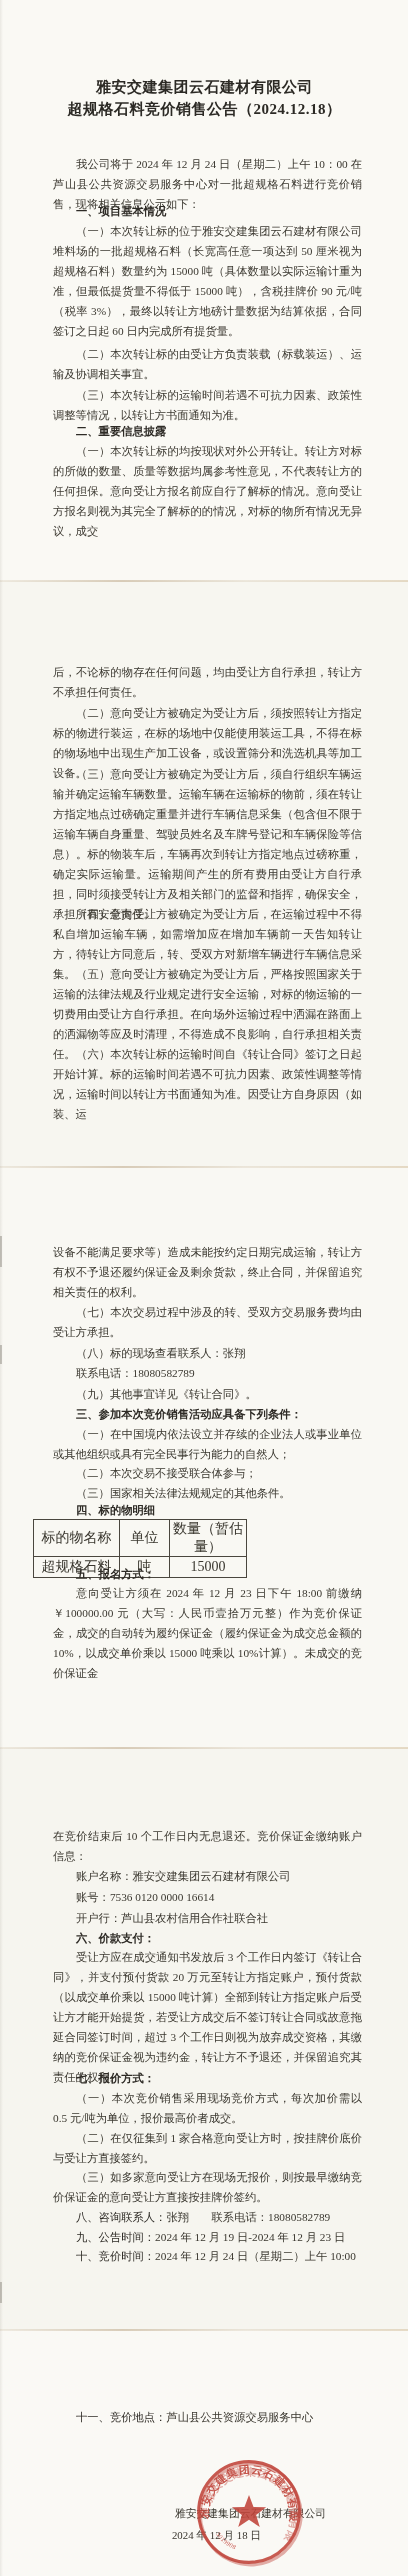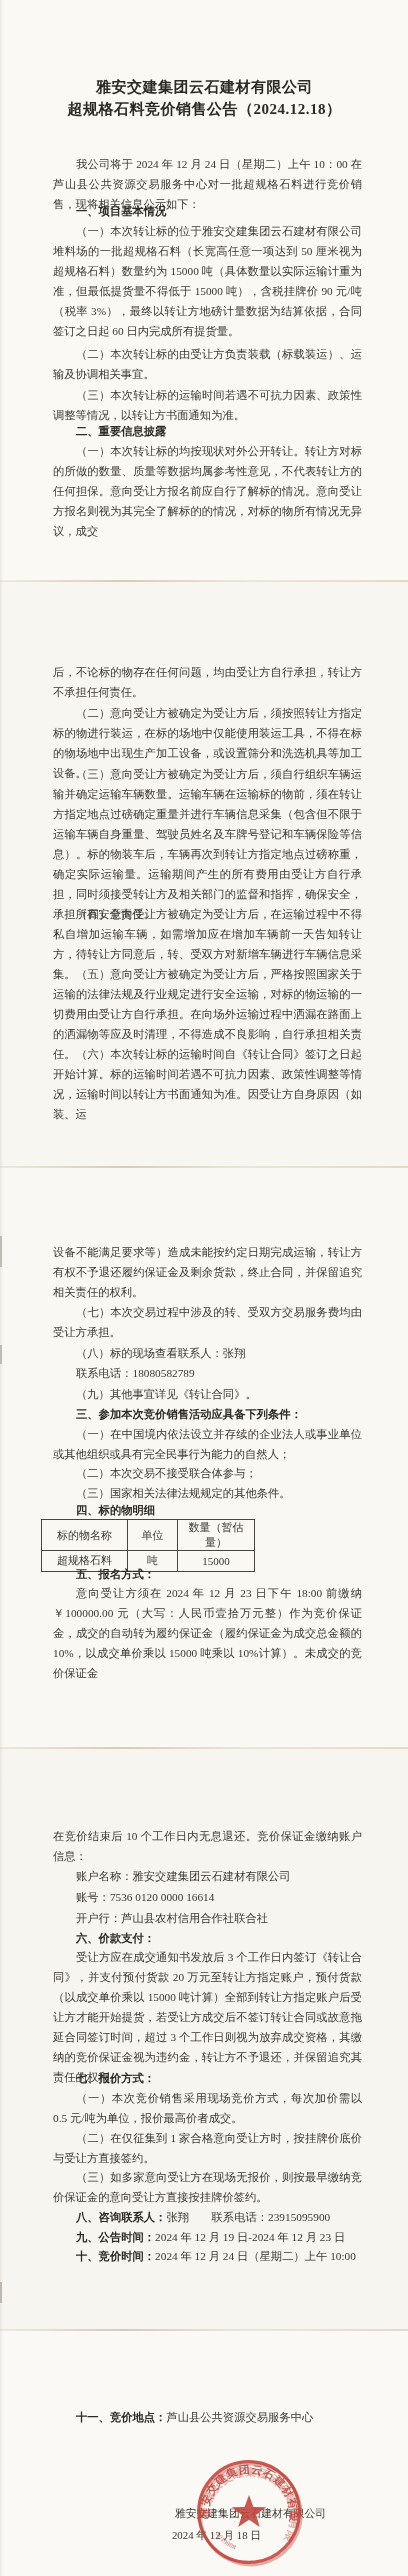--- a/index.html
+++ b/index.html
@@ -30,25 +30,25 @@
     font-weight:bold;font-size:15px;line-height:21px;color:#2c2a25;
     letter-spacing:0.5px;
   }
   .p{
     position:absolute;left:53px;width:309px;
     font-size:11.3px;line-height:20px;text-align:justify;
     color:#3a372f;
   }
   .ind{text-indent:23px;}
   .hd{font-weight:bold;color:#2e2b26;}
-  .lbl{font-weight:bold;color:#2e2b26;}
+  .lbl{font-weight:normal;color:#2e2b26;}
   table.detail{
-    position:absolute;left:41px;top:1519px;width:213px;
+    position:absolute;left:33px;top:1519px;width:213px;
     border-collapse:collapse;table-layout:fixed;
-    font-size:11px;color:#3a372f;
+    font-size:14px;color:#3a372f;
   }
   table.detail th,table.detail td{
     border:1px solid #4a463e;height:19.6px;padding:0;
     text-align:center;font-weight:normal;vertical-align:middle;
   }
   .sig{position:absolute;text-align:center;font-size:10.8px;color:#3a372f;white-space:nowrap;}
   .stamp{position:absolute;left:193px;top:2456px;}
 </style>
 </head>
 <body>
@@ -123,21 +123,21 @@
 <div class="p ind" style="top:1866px">账户名称：雅安交建集团云石建材有限公司</div>
 <div class="p ind" style="top:1887px">账号：7536 0120 0000 16614</div>
 <div class="p ind" style="top:1908px">开户行：芦山县农村信用合作社联合社</div>
 <div class="p ind hd" style="top:1928px">六、价款支付：</div>
 <div class="p ind" style="top:1947px">受让方应在成交通知书发放后 3 个工作日内签订《转让合同》，并支付预付货款 20 万元至转让方指定账户，预付货款（以成交单价乘以 15000 吨计算）全部到转让方指定账户后受让方才能开始提货，若受让方成交后不签订转让合同或故意拖延合同签订时间，超过 3 个工作日则视为放弃成交资格，其缴纳的竞价保证金视为违约金，转让方不予退还，并保留追究其责任的权利。</div>
 <div class="p ind hd" style="top:2068px">七、报价方式：</div>
 <div class="p ind" style="top:2088px">（一）本次竞价销售采用现场竞价方式，每次加价需以 0.5 元/吨为单位，报价最高价者成交。</div>
 <div class="p ind" style="top:2128px">（二）在仅征集到 1 家合格意向受让方时，按挂牌价底价与受让方直接签约。</div>
 <div class="p ind" style="top:2167px">（三）如多家意向受让方在现场无报价，则按最早缴纳竞价保证金的意向受让方直接按挂牌价签约。</div>
 <div class="p ind" style="top:2207px">
-  <span class="lbl">八、咨询联系人：</span><span>张翔　　联系电话：23915095900</span>
+  <span class="lbl">八、咨询联系人：</span><span>张翔　　联系电话：18080582789</span>
 </div>
 <div class="p ind" style="top:2227px">
   <span class="lbl">九、公告时间：</span><span>2024 年 12 月 19 日-2024 年 12 月 23 日</span>
 </div>
 <div class="p ind" style="top:2246px">
   <span class="lbl">十、竞价时间：</span><span>2024 年 12 月 24 日（星期二）上午 10:00</span>
 </div>
 
 <div class="p ind" style="top:2407px">
   <span class="lbl">十一、竞价地点：</span><span>芦山县公共资源交易服务中心</span>

